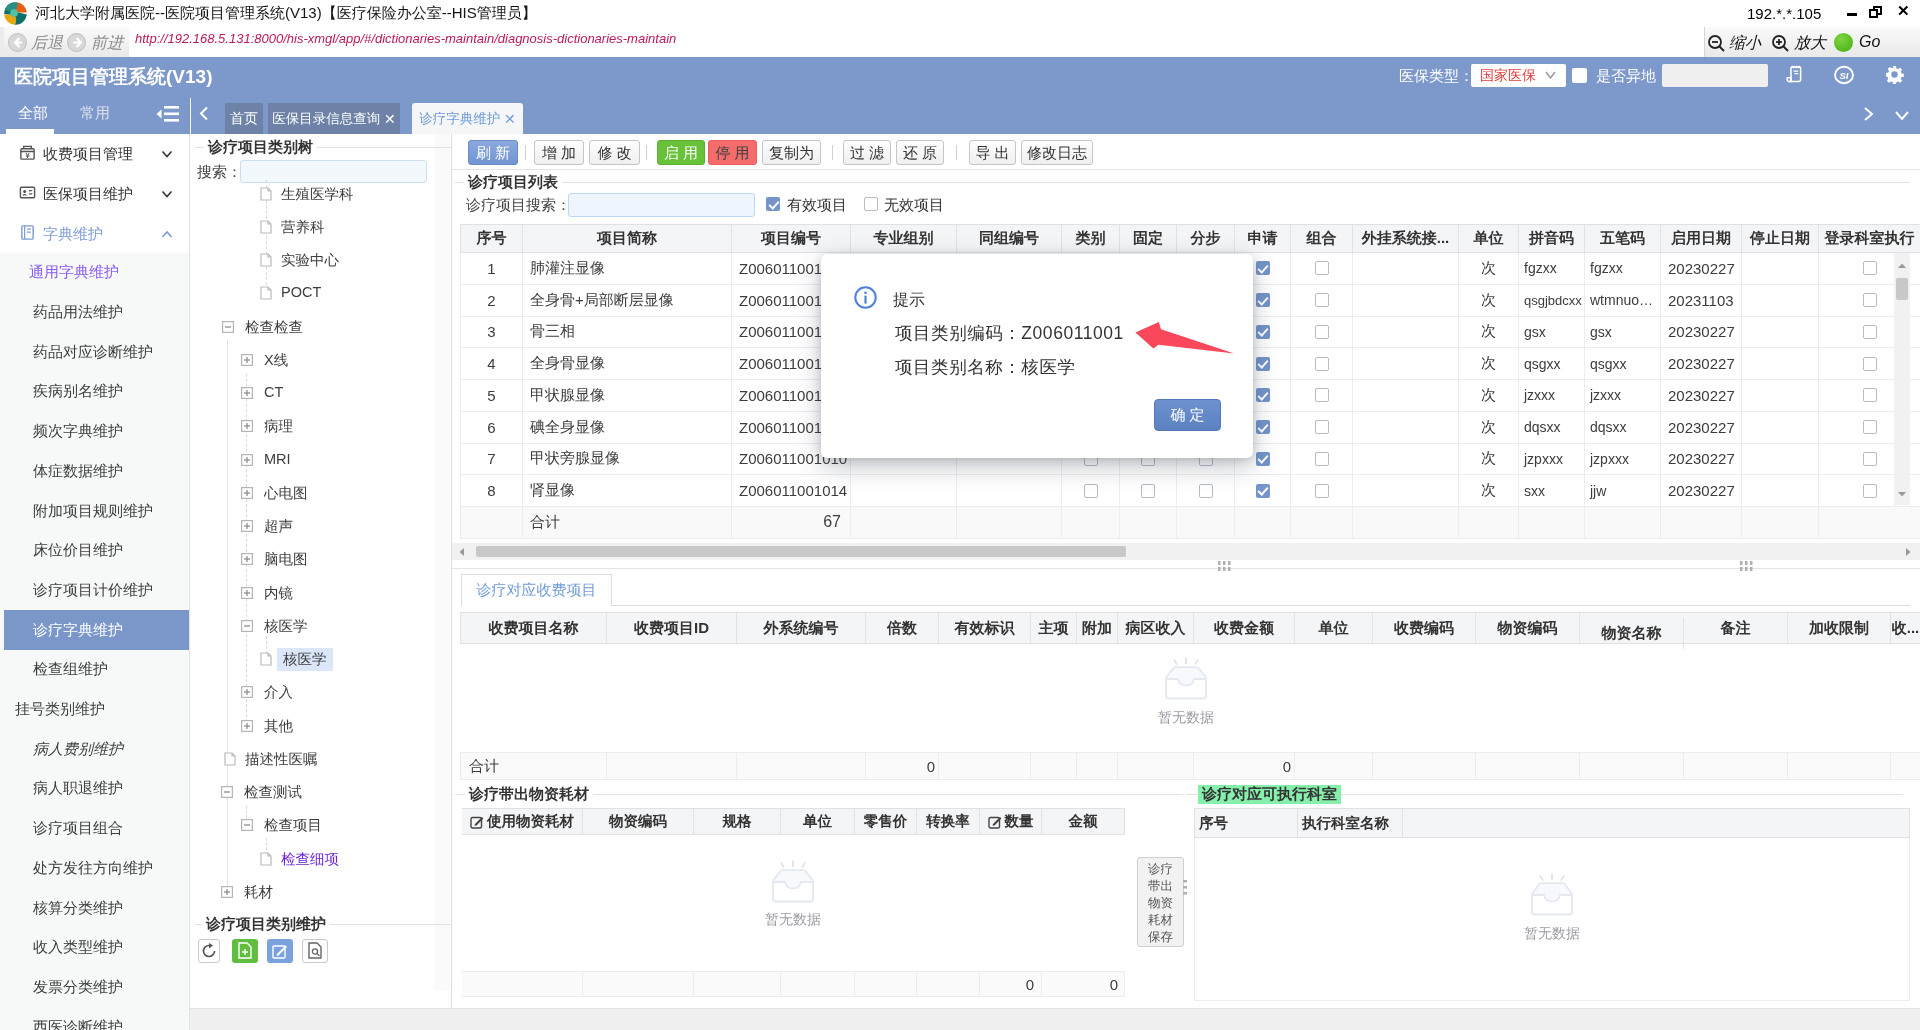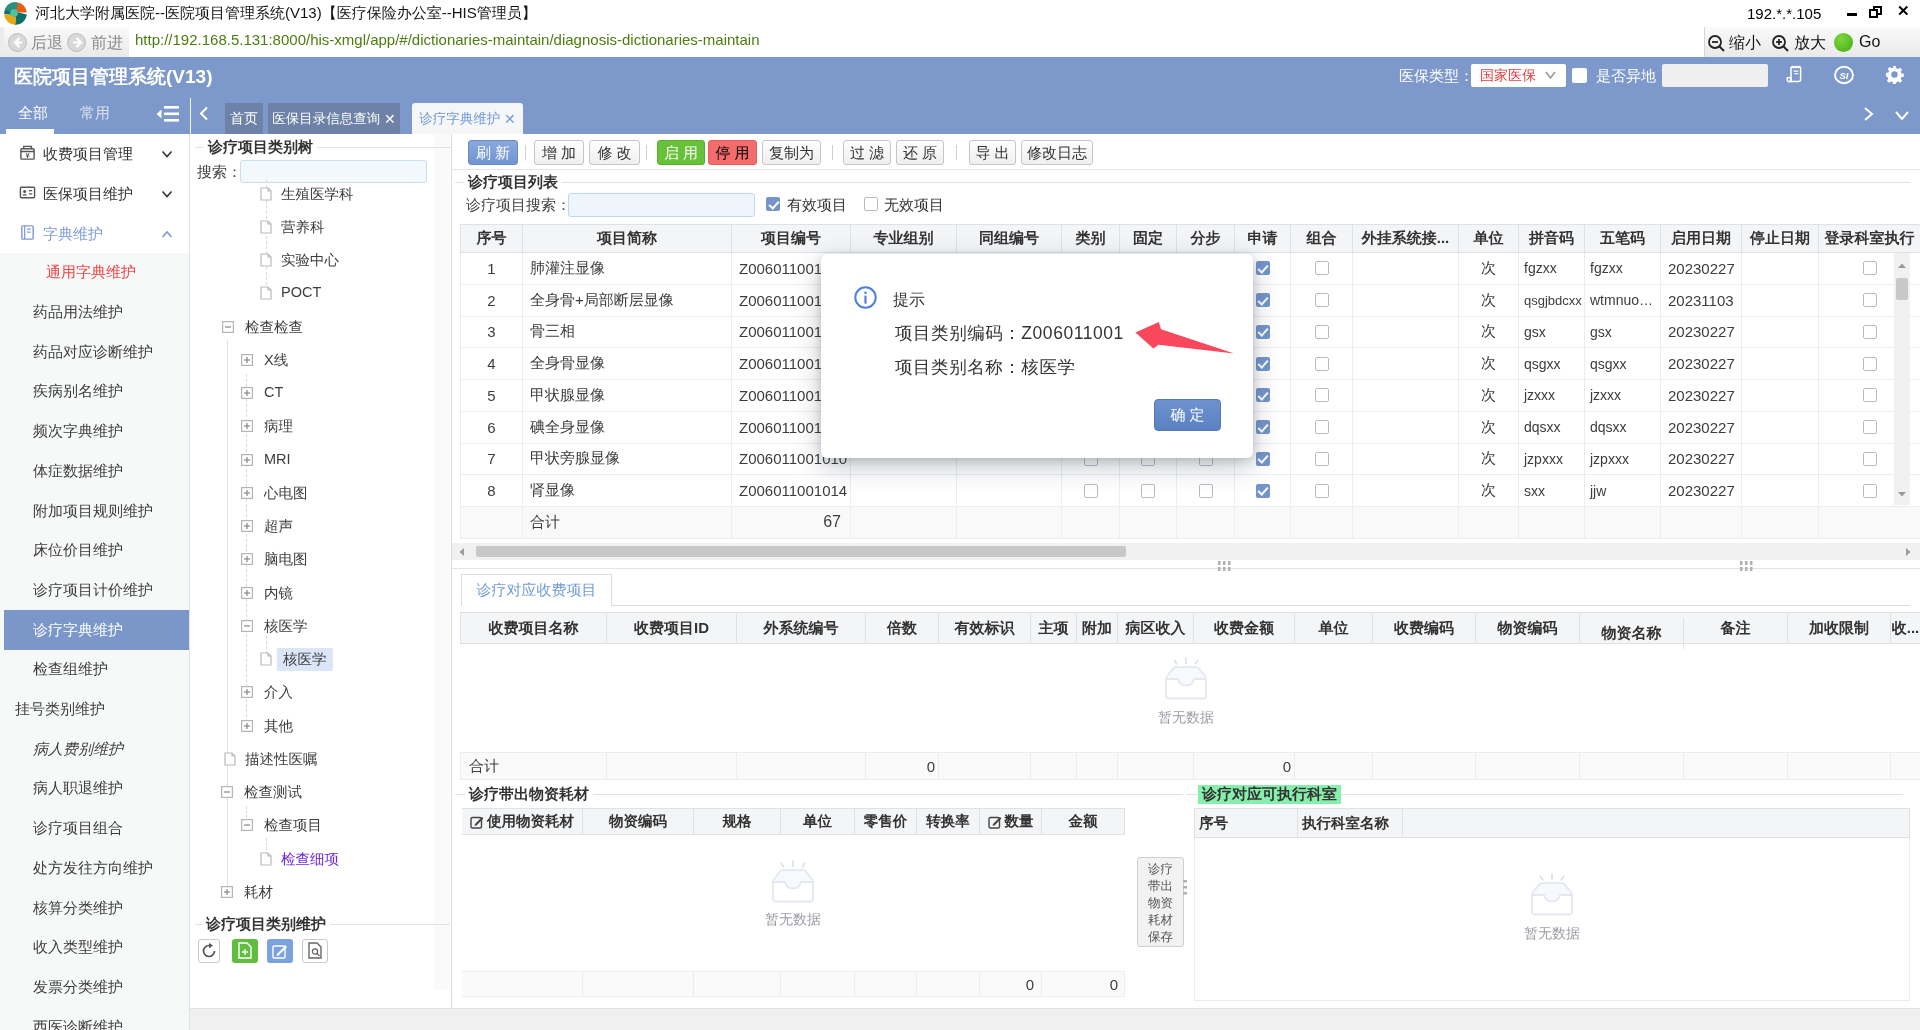--- a/index.html
+++ b/index.html
@@ -32,34 +32,34 @@
 <circle cx="10.5" cy="11.5" r="4" fill="#4ec4a5"></circle>
 </g>
     </svg>
 <div class="ab" style="left:35px;top:4px;font-size:15px;color:#151515;">河北大学附属医院--医院项目管理系统(V13)【医疗保险办公室--HIS管理员】</div>
 <div class="ab" style="left:1747px;top:5px;font-size:15px;color:#000;">192.*.*.105</div>
 <div class="ab" style="left:1847px;top:13px;width:10px;height:3px;background:#000;"></div>
 <div class="ab" style="left:1873px;top:6px;width:9px;height:9px;border:2px solid #000;background:#fff;"></div>
 <div class="ab" style="left:1869px;top:9px;width:9px;height:9px;border:2px solid #000;background:#fff;"></div>
 <div class="ab" style="left:1897px;top:2px;font-size:15px;color:#000;font-weight:bold;">✕</div>
 </div>
-<div class="ab" style="left:0;top:27px;width:1920px;height:30px;background:#ececec;">
+<div class="ab" style="left:0;top:27px;width:1920px;height:30px;background:#ececec;font-style:italic;">
 <div class="ab" style="left:4px;top:0;width:125px;height:30px;background:linear-gradient(#fafafa,#e9e9e9);"></div>
 <svg class="ab" style="left:8px;top:6px" width="19" height="19" viewBox="0 0 19 19">
 <circle cx="9.5" cy="9.5" r="9" fill="#d8d8d8" stroke="#bdbdbd"></circle>
       <path d="M11.5 5 L7 9.5 L11.5 14 M7.5 9.5 H14" stroke="#fff" stroke-width="2.2" fill="none"></path>
     </svg>
 <svg class="ab" style="left:67px;top:6px" width="19" height="19" viewBox="0 0 19 19">
 <circle cx="9.5" cy="9.5" r="9" fill="#d8d8d8" stroke="#bdbdbd"></circle>
       <path d="M9.5 5 L14 9.5 L9.5 14 M6 9.5 H13" stroke="#fff" stroke-width="2.2" fill="none"></path>
     </svg>
 <div class="ab" style="left:31px;top:6px;font-size:16px;color:#8b8b8b;">后退</div>
 <div class="ab" style="left:91px;top:6px;font-size:16px;color:#8b8b8b;">前进</div>
 <div class="ab" style="left:129px;top:0;width:1575px;height:30px;background:#fff;"></div>
-<div class="ab" id="urltxt" style="left:135px;top:4px;font-size:15px;color:#4d7c0f;white-space:nowrap;">http://192.168.5.131:8000/his-xmgl/app/#/dictionaries-maintain/diagnosis-dictionaries-maintain</div>
+<div class="ab" id="urltxt" style="left:135px;top:4px;font-size:13px;color:#be185d;white-space:nowrap;">http://192.168.5.131:8000/his-xmgl/app/#/dictionaries-maintain/diagnosis-dictionaries-maintain</div>
 <div class="ab" style="left:1704px;top:0;width:216px;height:30px;background:linear-gradient(#fafafa,#e9e9e9);border-left:1px solid #d5d5d5;"></div>
 <svg class="ab" style="left:1707px;top:7px" width="18" height="18" viewBox="0 0 18 18">
 <circle cx="8" cy="8" r="6" fill="none" stroke="#222" stroke-width="1.8"></circle>
       <line x1="5" y1="8" x2="11" y2="8" stroke="#222" stroke-width="1.8"></line>
       <line x1="12.5" y1="12.5" x2="17" y2="17" stroke="#222" stroke-width="2"></line>
     </svg>
 <div class="ab" style="left:1729px;top:6px;font-size:16px;color:#111;">缩小</div>
 <svg class="ab" style="left:1771px;top:7px" width="18" height="18" viewBox="0 0 18 18">
 <circle cx="8" cy="8" r="6" fill="none" stroke="#222" stroke-width="1.8"></circle>
       <line x1="5" y1="8" x2="11" y2="8" stroke="#222" stroke-width="1.8"></line>
@@ -147,21 +147,21 @@
           <rect x="3" y="2" width="12" height="14" rx="1" fill="none" stroke="#7d9bd8" stroke-width="1.5"></rect>
           <path d="M6 2 V16 M8.5 5.5 H12.5 M8.5 8.5 H12.5" stroke="#7d9bd8" stroke-width="1.3" fill="none"></path>
         </svg></span>
 <span style="margin-left:7px;font-size:15px;color:#7d9bd8;">字典维护</span>
 <svg style="position:absolute;left:161px;top:16px" width="12" height="9" viewBox="0 0 12 9">
         <path d="M1.5 7 L6 2 L10.5 7" stroke="#7d9bd8" stroke-width="1.6" fill="none"></path>
       </svg>
 </div>
 <div class="ab" style="left:0;top:119px;width:189px;height:777px;background:#f7f8f8;">
 <div class="ab flex" style="left:0;top:0.0px;width:189px;height:39.7px;">
-        <span style="margin-left:46px;font-size:15px;color:#ef4444;text-align:center;">通用字典维护</span>
+        <span style="margin-left:29px;font-size:15px;color:#8b5cf6;text-align:center;">通用字典维护</span>
       </div>
 <div class="ab flex" style="left:0;top:39.7px;width:189px;height:39.7px;">
         <span style="margin-left:33px;font-size:15px;color:#3d3d3d;">药品用法维护</span>
       </div>
 <div class="ab flex" style="left:0;top:79.4px;width:189px;height:39.7px;">
         <span style="margin-left:33px;font-size:15px;color:#3d3d3d;">药品对应诊断维护</span>
       </div>
 <div class="ab flex" style="left:0;top:119.1px;width:189px;height:39.7px;">
         <span style="margin-left:33px;font-size:15px;color:#3d3d3d;">疾病别名维护</span>
       </div>
@@ -370,21 +370,21 @@
       <path d="M1 1 H9 L13 5 V16 H1 Z" fill="none" stroke="#666" stroke-width="1.4"></path>
       <circle cx="7" cy="9.5" r="2.6" fill="none" stroke="#666" stroke-width="1.3"></circle>
       <line x1="9" y1="11.5" x2="11.5" y2="14" stroke="#666" stroke-width="1.3"></line>
     </svg>
 </div>
 <div class="ab" style="left:452px;top:134px;width:1468px;height:874px;background:#fff;">
 <div class="tbtn" style="left:16px;width:50px;background:linear-gradient(#8aa8dc,#7195d2);border:1px solid #6a8cc9;color:#fff;">刷&nbsp;新</div>
 <div class="tbtn" style="left:82px;width:50px;">增&nbsp;加</div>
 <div class="tbtn" style="left:137px;width:51px;">修&nbsp;改</div>
 <div class="tbtn" style="left:205px;width:48px;background:#67c23a;border:1px solid #5daf34;color:#fff;">启&nbsp;用</div>
-<div class="tbtn" style="left:256px;width:49px;background:#f56c6c;border:1px solid #e95f5f;color:#000000;">停&nbsp;用</div>
+<div class="tbtn" style="left:256px;width:49px;background:#f56c6c;border:1px solid #e95f5f;color:#404040;">停&nbsp;用</div>
 <div class="tbtn" style="left:310px;width:59px;">复制为</div>
 <div class="tbtn" style="left:391px;width:48px;">过&nbsp;滤</div>
 <div class="tbtn" style="left:444px;width:48px;">还&nbsp;原</div>
 <div class="tbtn" style="left:517px;width:47px;">导&nbsp;出</div>
 <div class="tbtn" style="left:569px;width:72px;">修改日志</div>
 <div class="sep" style="left:73px;"></div>
 <div class="sep" style="left:194px;"></div>
 <div class="sep" style="left:380px;"></div>
 <div class="sep" style="left:504px;"></div>
 <div class="ab" style="left:0;top:35px;width:1468px;height:1px;background:#e5e5e5;"></div>

